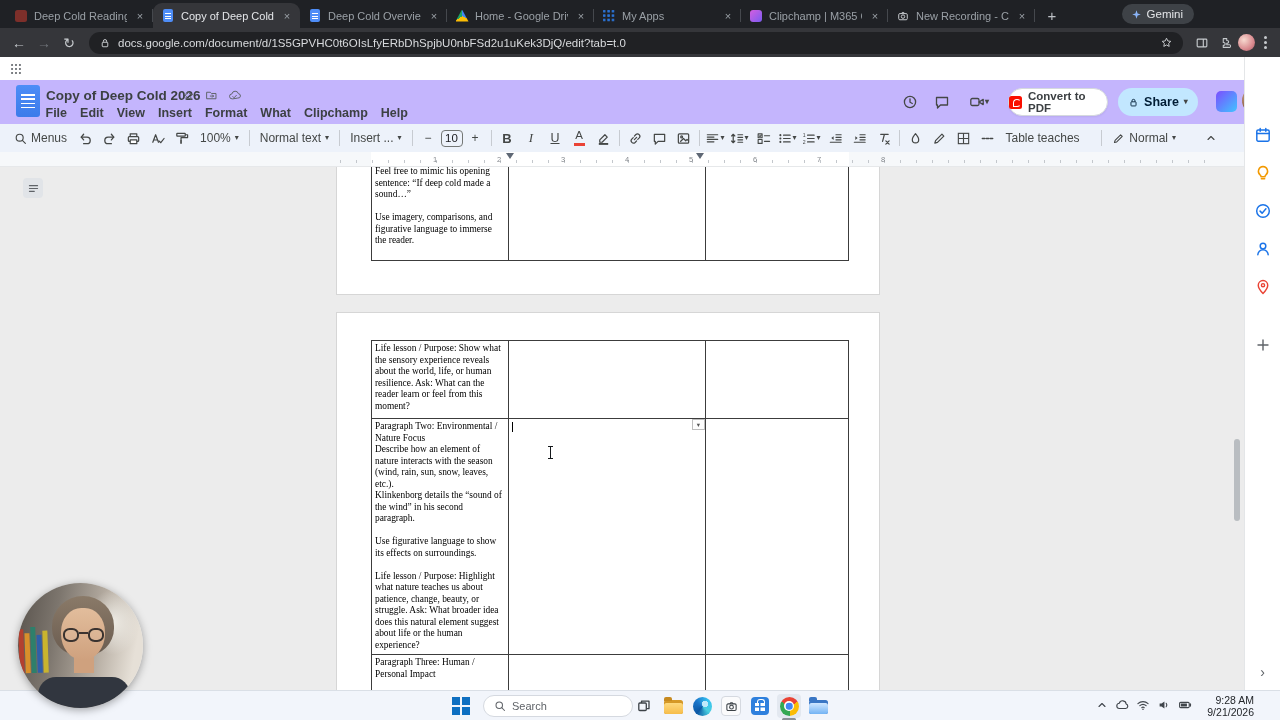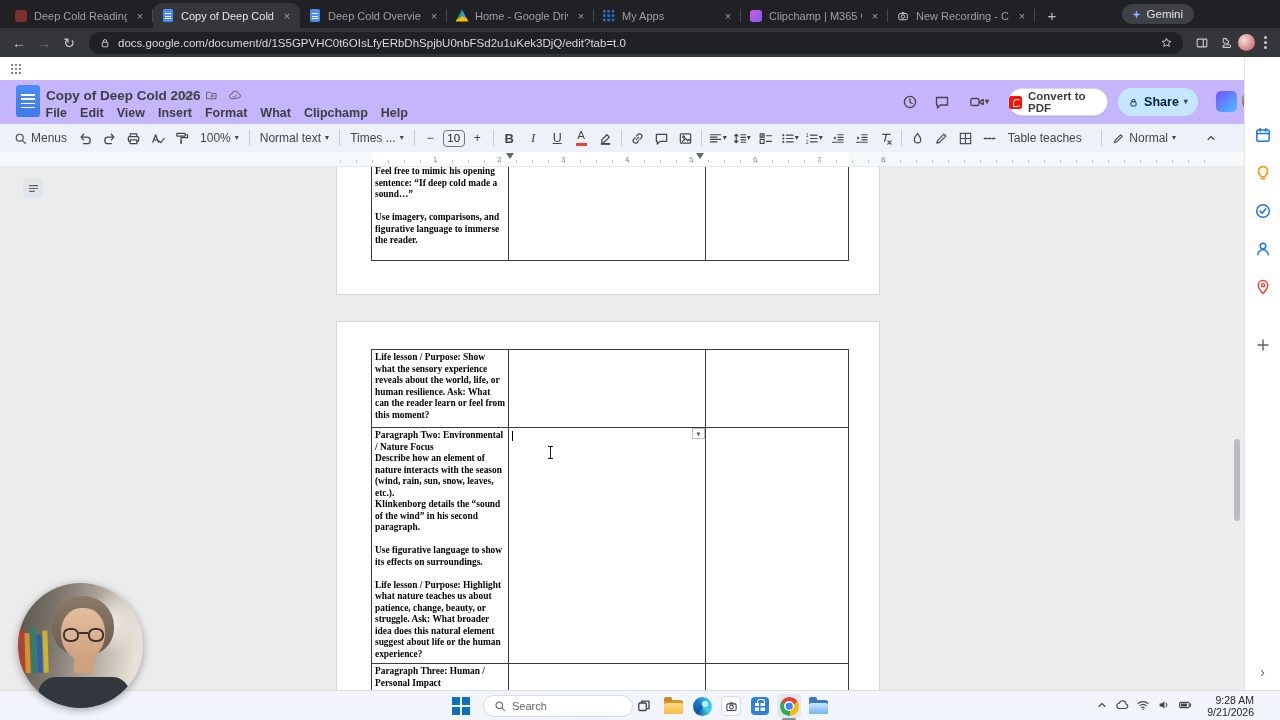--- a/index.html
+++ b/index.html
@@ -73,25 +73,25 @@
   .ca i{display:block;width:11px;height:3px;background:#ea4335;margin-top:1px;}
 
   
   .ruler{position:absolute;top:152px;left:0;right:36px;height:15px;background:#f6f8fa;border-bottom:1px solid #e6e8ea;}
   .ruler::before{content:"";position:absolute;left:371px;width:478px;top:0;bottom:0;background:#fff;}
   .ruler::after{content:"";position:absolute;left:340px;right:30px;top:8px;height:3px;background:repeating-linear-gradient(90deg,#c3c7cc 0 1px,transparent 1px 16px);}
   .ruler b{position:absolute;top:3px;font-size:7.5px;color:#85898e;font-weight:normal;transform:translateX(-50%);z-index:2;}
   .rmk{position:absolute;top:1px;width:0;height:0;border-left:4px solid transparent;border-right:4px solid transparent;border-top:6px solid #5f6875;transform:translateX(-50%);z-index:3;}
 
   
-  .canvas{position:absolute;top:167px;left:0;right:36px;bottom:30px;background:#ececec;overflow:hidden;font-weight:bold;}
+  .canvas{position:absolute;top:167px;left:0;right:36px;bottom:30px;background:#ececec;overflow:hidden;}
   .outbtn{position:absolute;left:23px;top:11px;width:20px;height:20px;border-radius:4px;background:#e1e4e8;display:flex;align-items:center;justify-content:center;color:#5f6368;}
   .page{position:absolute;left:336px;width:544px;background:#fff;border:1px solid #d6d6d6;}
   .p1{top:-2px;height:130px;border-top:none;}
-  .p2{top:145px;height:380px;border-bottom:none;margin-top:9px;}
+  .p2{top:145px;height:380px;border-bottom:none;}
   .tbl{position:absolute;left:34px;display:grid;grid-template-columns:138px 197px 143px;}
   .tbl>div{border-right:1px solid #3c3c3c;border-bottom:1px solid #3c3c3c;padding:2px 3px;font-family:"Liberation Serif",serif;font-size:9.4px;line-height:11.5px;color:#000;white-space:pre-line;overflow:hidden;position:relative;}
   .tbl>div:nth-child(3n+1){border-left:1px solid #3c3c3c;}
   .tbl1{top:-1px;grid-template-rows:97px;}
   .tbl2{top:27px;grid-template-rows:79px 236px 110px;}
   .tbl2>div:nth-child(-n+3){border-top:1px solid #3c3c3c;}
   .caret2{position:absolute;left:3px;top:3px;width:1px;height:10px;background:#000;}
   .celldd{position:absolute;top:0;right:0;width:13px;height:11px;background:#fdfdfd;border:1px solid #bdbdbd;color:#555;font-size:6.5px;line-height:9px;text-align:center;}
   .ibeam{position:absolute;left:547px;top:279px;width:7px;height:13px;background:
     linear-gradient(#15181b,#15181b) center/1px 13px no-repeat,
@@ -552,21 +552,21 @@
     <span>100%</span>
     <span class="crt">▾</span>
   </div>
   <span class="sep"></span>
   <div class="chip">
     <span>Normal text</span>
     <span class="crt">▾</span>
   </div>
   <span class="sep"></span>
   <div class="chip">
-    <span>Times ...</span>
+    <span>Insert ...</span>
     <span class="crt">▾</span>
   </div>
   <span class="sep"></span>
   <span class="tb">−</span>
   <input class="fsize" value="10" style="">
   <span class="tb">+</span>
   <span class="sep"></span>
   <span class="tb blet">B</span>
   <span class="tb ilet">I</span>
   <span class="tb ulet">U</span>

